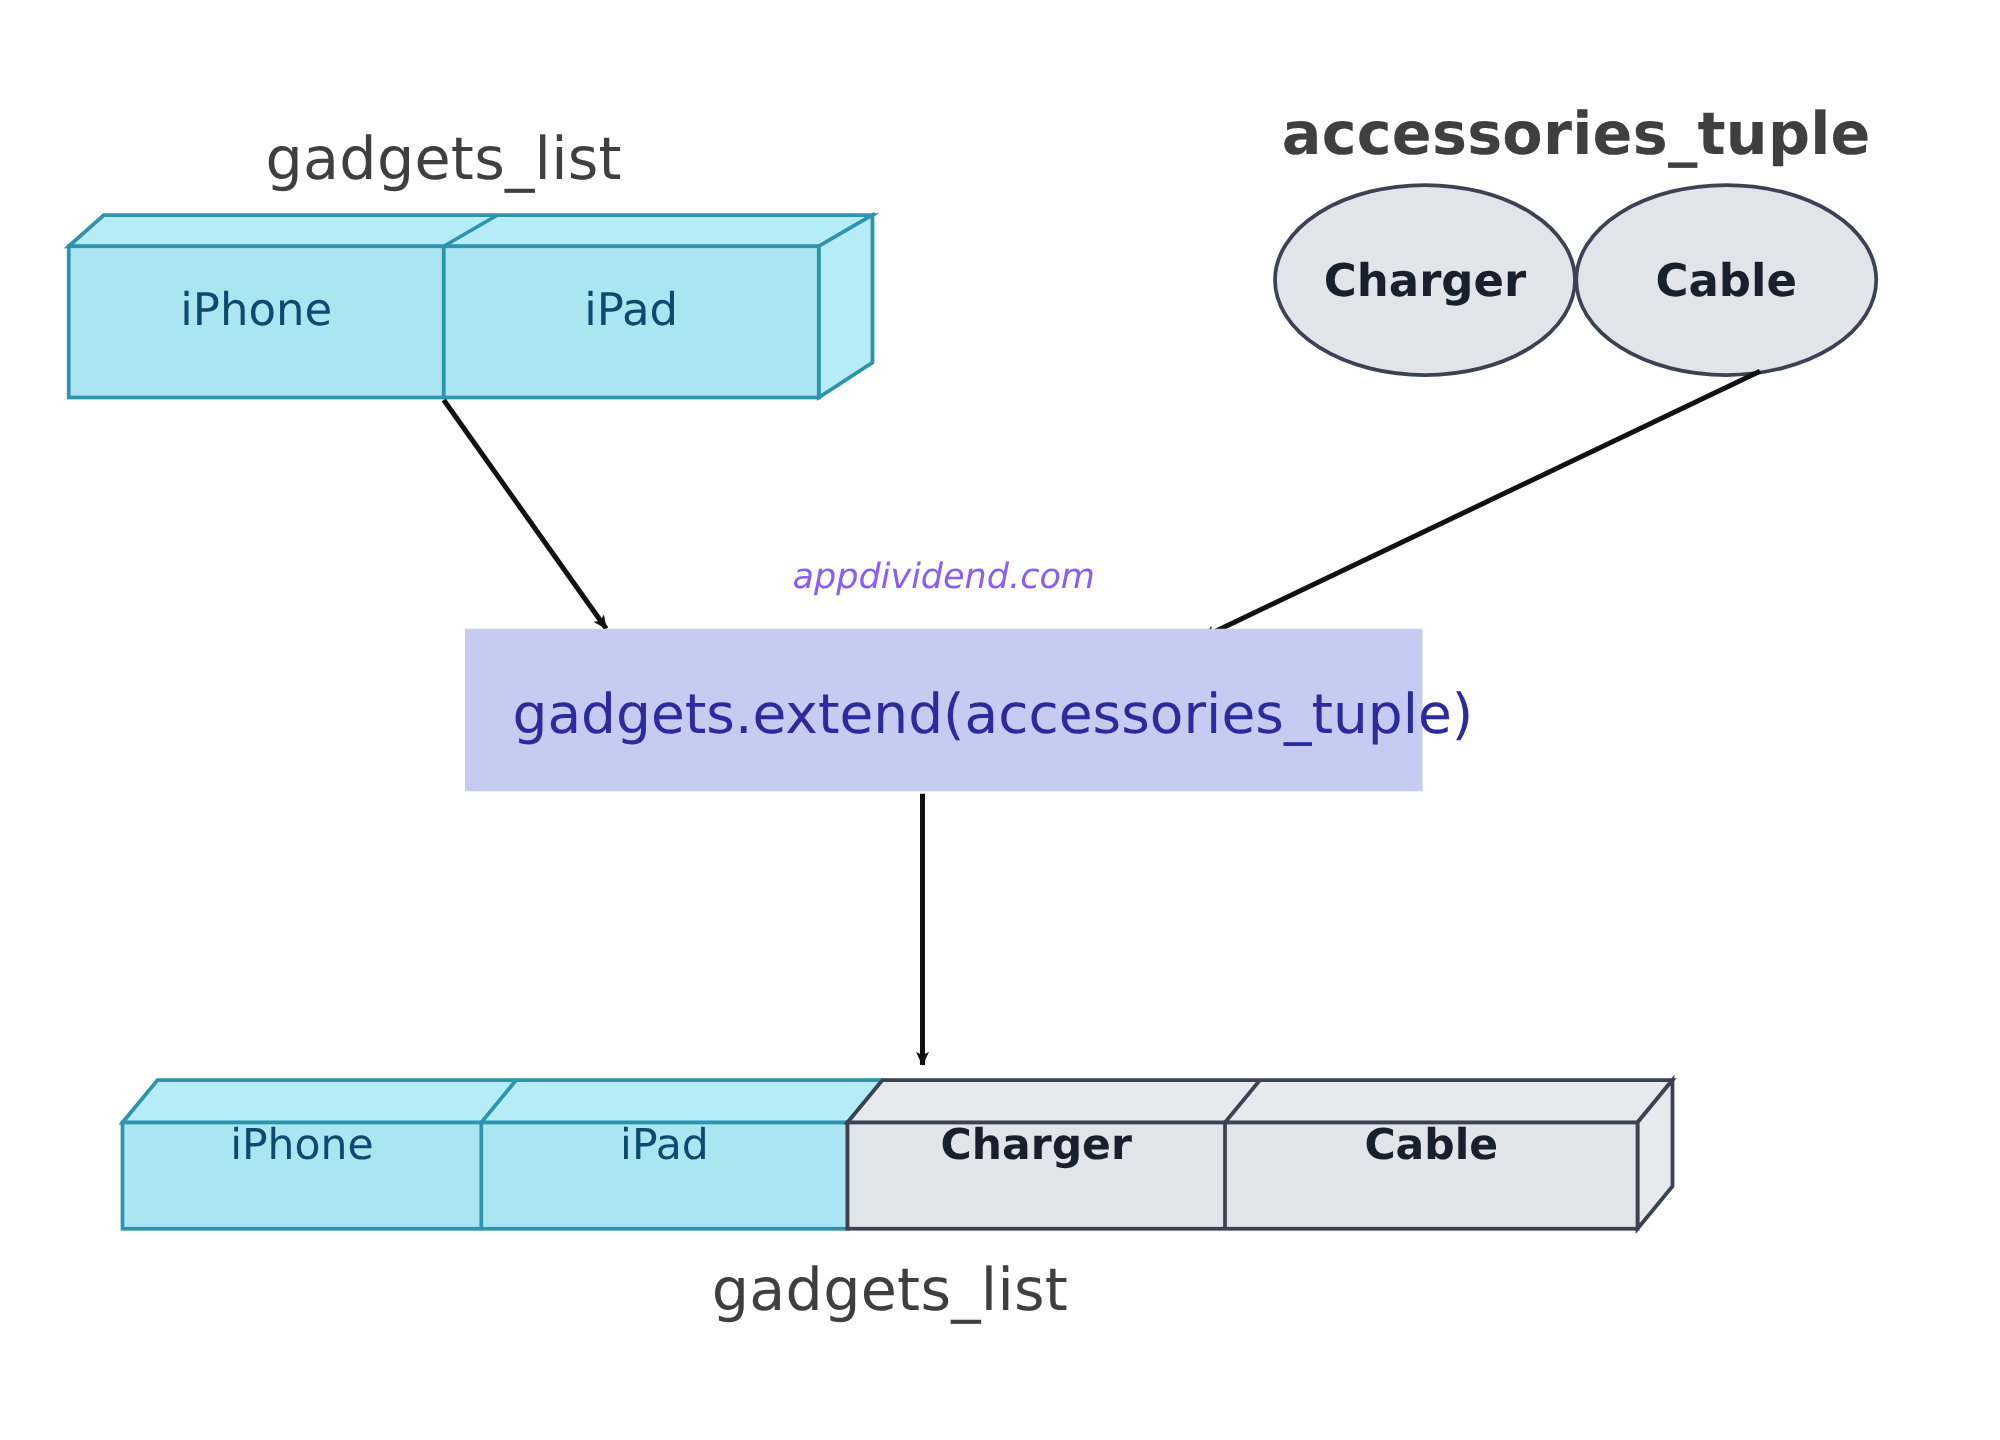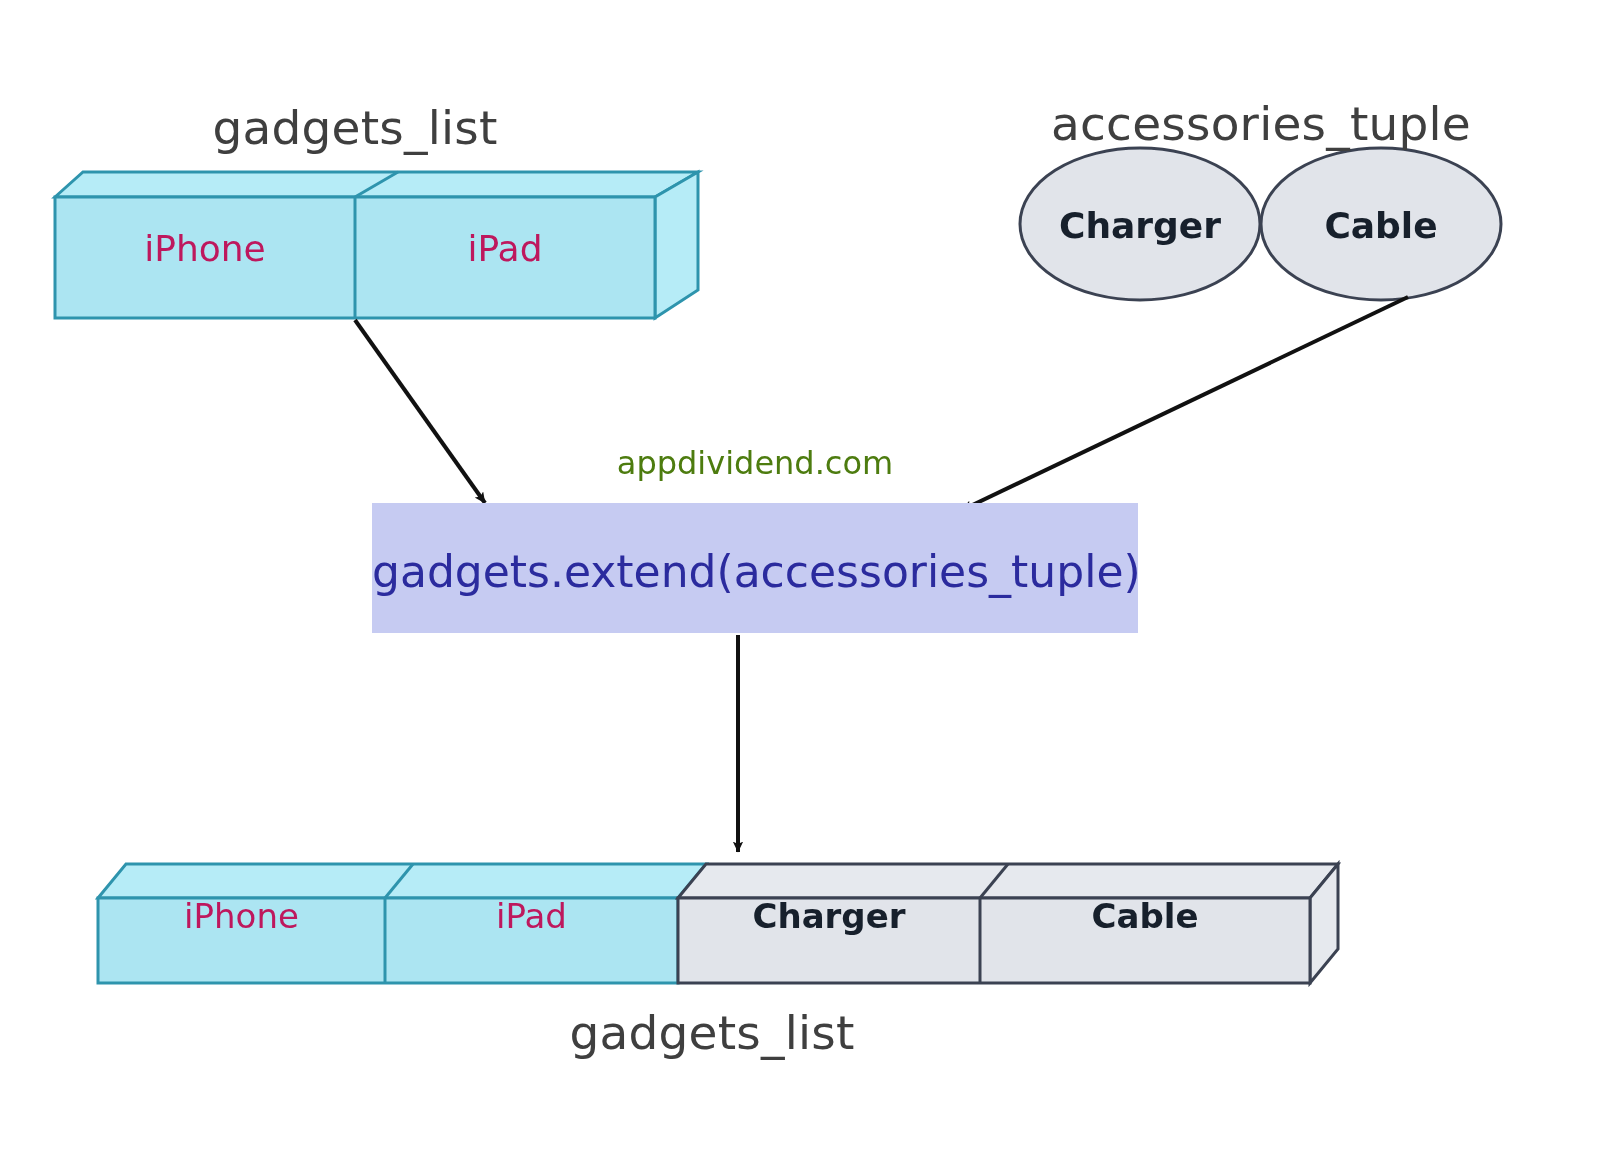--- a/index.html
+++ b/index.html
@@ -2,24 +2,24 @@
 <html><head>
 <meta charset="utf-8">
 <style>
   html,body{margin:0;padding:0;background:#ffffff;}
   body{width:1600px;height:1152px;overflow:hidden;
        font-family:"DejaVu Sans","Liberation Sans",sans-serif;}
   #stage{position:relative;width:1600px;height:1152px;background:#fff;}
   svg#scene{position:absolute;left:0;top:0;width:1600px;height:1152px;}
   .lbl{position:absolute;color:#3f3f3f;font-size:47px;letter-spacing:.2px;white-space:nowrap;}
   .cell-text{position:absolute;white-space:nowrap;text-align:center;}
-  .cyan-text{color:#be185d;}
+  .cyan-text{color:#0c4a6e;}
   .gray-text{color:#17202c;font-weight:bold;}
   .code-text{position:absolute;color:#2b2b9e;font-size:44px;white-space:nowrap;}
-  .wm{position:absolute;color:#4d7c0f;font-size:32px;white-space:nowrap;}
+  .wm{position:absolute;color:#8b5cf6;font-size:28px;white-space:nowrap;font-style:italic;}
 </style>
 </head>
 <body>
 
 <div id="stage">
 
   <svg id="scene" viewBox="0 0 1600 1152">
     <defs>
       <marker id="ah" markerWidth="13" markerHeight="13" refX="10.5" refY="5.2" orient="auto" markerUnits="userSpaceOnUse">
         <path d="M0,0 L11,5.2 L0,10.4 L2.6,5.2 Z" fill="#111111"></path>
@@ -64,28 +64,28 @@
       <line x1="980" y1="898" x2="980" y2="983" stroke="#3b4252" stroke-width="3"></line>
       <line x1="980" y1="898" x2="1008" y2="864" stroke="#3b4252" stroke-width="3"></line>
     </g>
   </svg>
 
   <div class="lbl" style="left:55px;top:100px;width:600px;text-align:center;">gadgets_list</div>
 
   <div class="cell-text cyan-text" style="left:55px;top:228px;width:300px;font-size:36px;">iPhone</div>
   <div class="cell-text cyan-text" style="left:355px;top:228px;width:300px;font-size:36px;">iPad</div>
 
-  <div class="lbl" style="left:1020px;top:96px;width:482px;text-align:center;">accessories_tuple</div>
+  <div class="lbl" style="left:1020px;top:80px;width:482px;text-align:center;font-weight:bold;">accessories_tuple</div>
 
   <div class="cell-text gray-text" style="left:1020px;top:205px;width:240px;font-size:36px;">Charger</div>
   <div class="cell-text gray-text" style="left:1261px;top:205px;width:240px;font-size:36px;">Cable</div>
 
   <div class="wm" style="left:372px;top:444px;width:766px;text-align:center;">appdividend.com</div>
 
-  <div class="code-text" style="left:372px;top:546px;width:698px;text-align:center;">gadgets.extend(accessories_tuple)</div>
+  <div class="code-text" style="left:372px;top:546px;width:698px;text-align:center;padding-left:38px;">gadgets.extend(accessories_tuple)</div>
 
   <div class="cell-text cyan-text" style="left:98px;top:896px;width:287px;font-size:34px;">iPhone</div>
   <div class="cell-text cyan-text" style="left:385px;top:896px;width:293px;font-size:34px;">iPad</div>
   <div class="cell-text gray-text" style="left:678px;top:896px;width:302px;font-size:34px;">Charger</div>
   <div class="cell-text gray-text" style="left:980px;top:896px;width:330px;font-size:34px;">Cable</div>
 
   <div class="lbl" style="left:412px;top:1005px;width:600px;text-align:center;">gadgets_list</div>
 
 </div>
 

